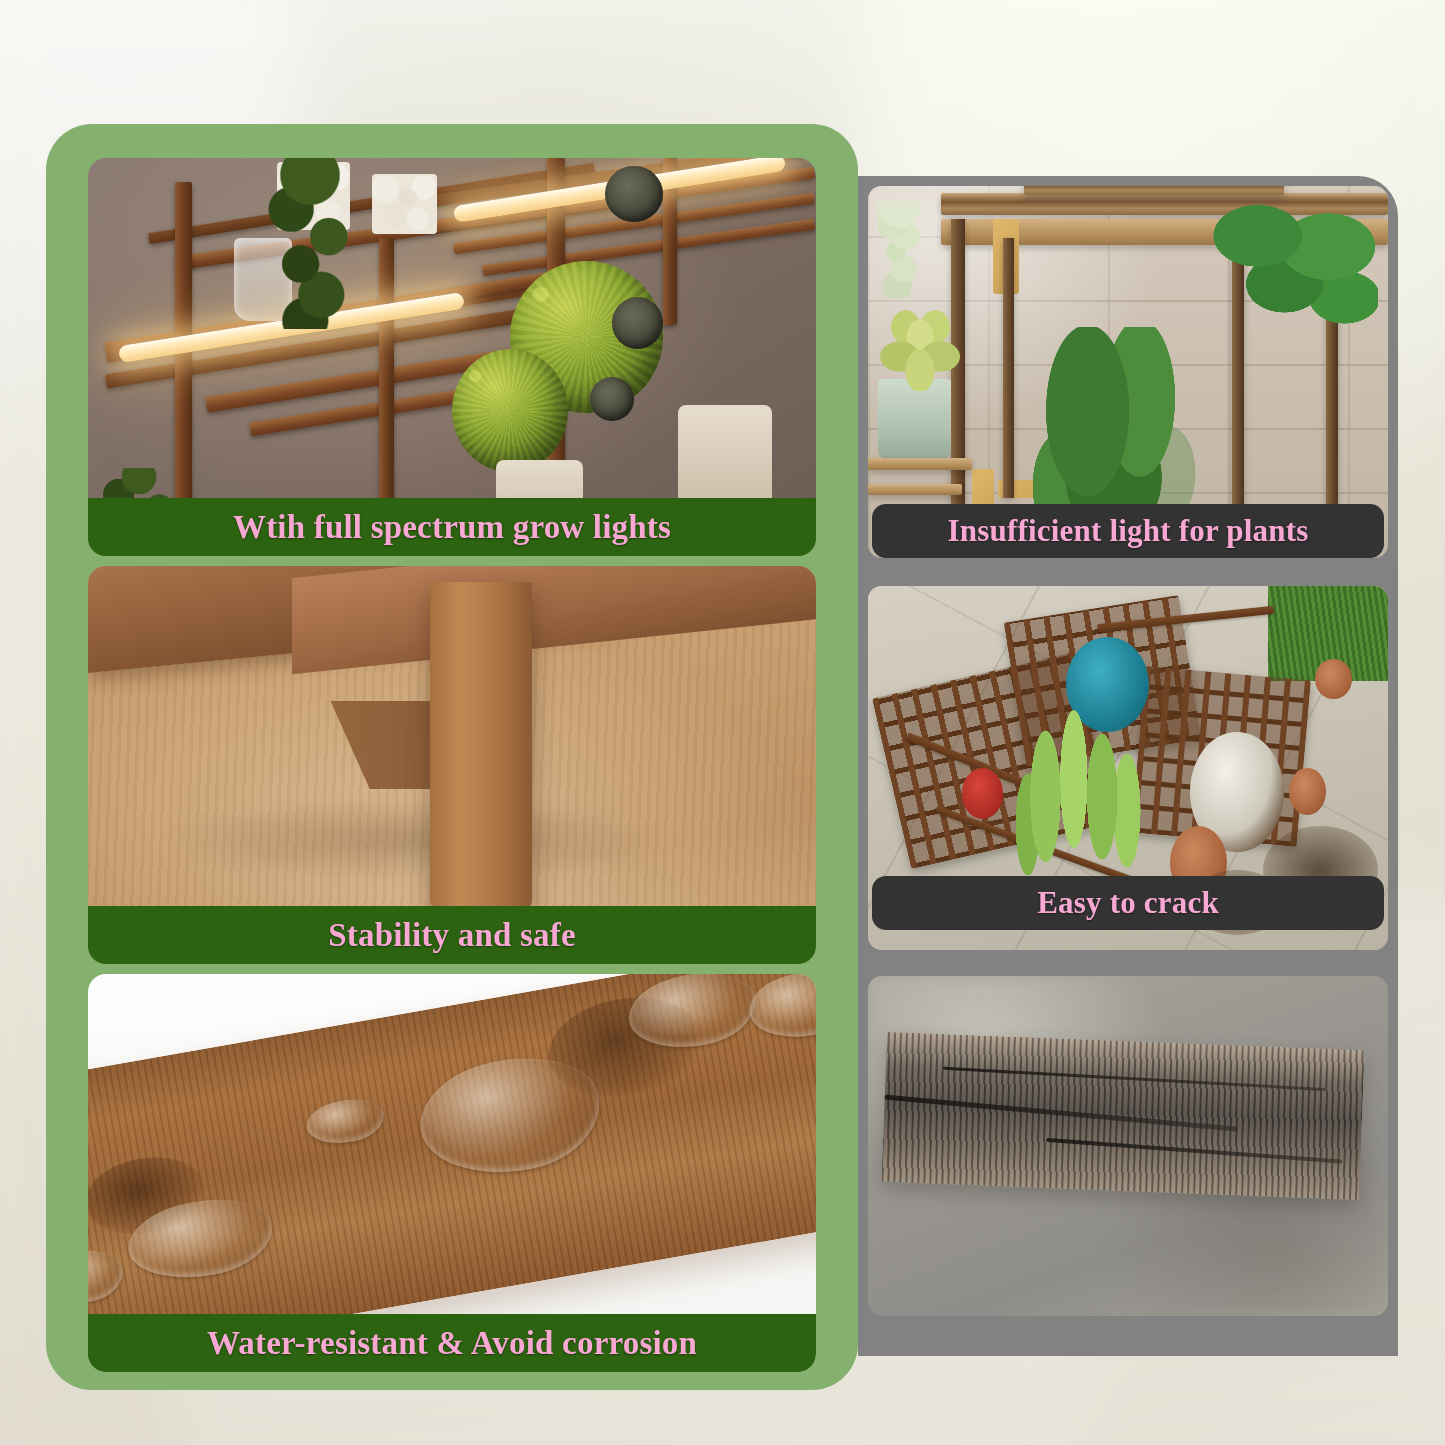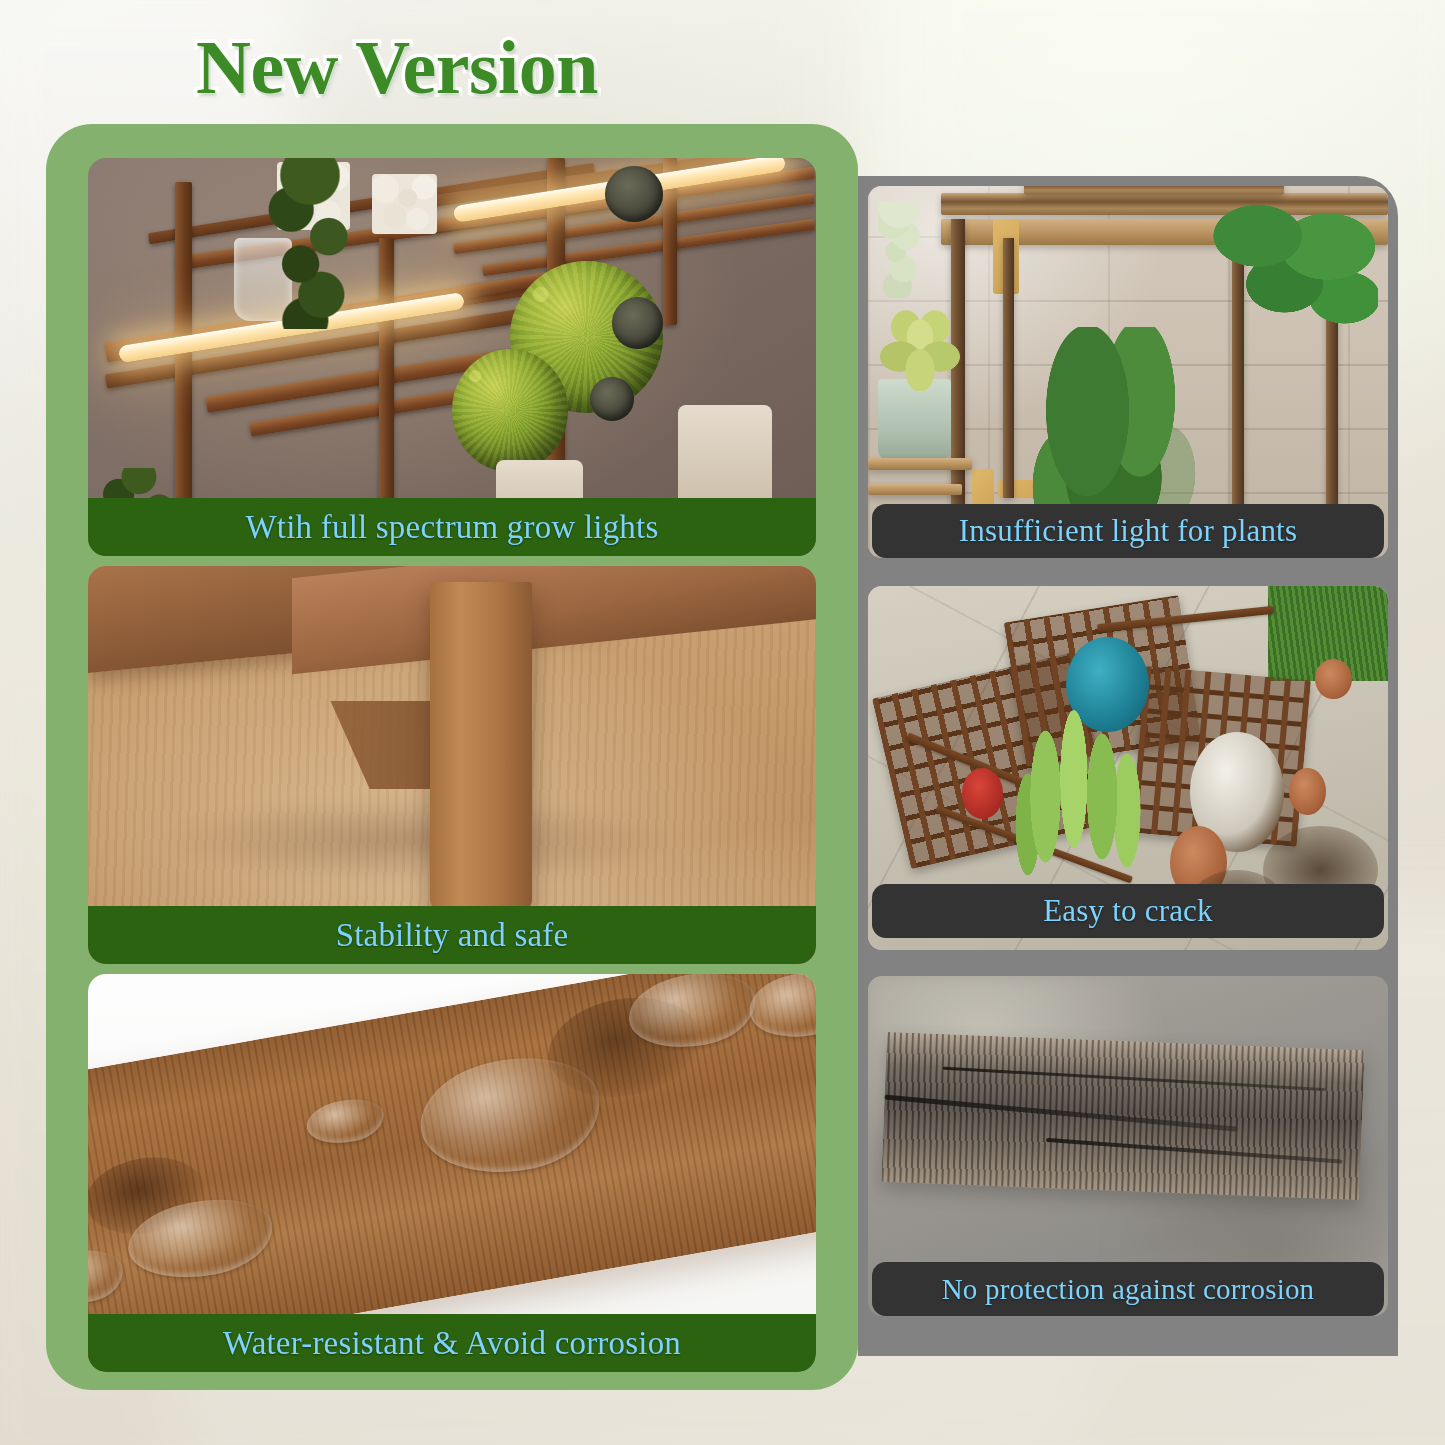--- a/index.html
+++ b/index.html
@@ -93,42 +93,42 @@
     overflow: hidden;
     border-radius: 18px;
   }
   .card .photo { position: absolute; inset: 0; overflow: hidden; }
 
   .caption {
     position: absolute;
     left: 0; right: 0; bottom: 0;
     height: 58px;
     display: flex; align-items: center; justify-content: center;
-    color: #7dd3fc;
-    font-weight: 400;
+    color: #f9a8d4;
+    font-weight: 700;
     font-size: 31px;
     letter-spacing: .2px;
     text-shadow: 0 1px 2px rgba(0,0,0,.45);
     white-space: nowrap;
   }
   .cap-green { background: #2c6310; border-radius: 0 0 16px 16px; }
   .cap-dark  { background: #333333; border-radius: 14px; }
 
   
   .card-l1 { left: 88px;  top: 158px;  width: 728px; height: 398px; }
   .card-l2 { left: 88px;  top: 566px;  width: 728px; height: 398px; padding-left: 48px; }
   .card-l3 { left: 88px;  top: 974px;  width: 728px; height: 398px; }
 
   
   .card-r1 { left: 868px; top: 186px;  width: 520px; height: 372px; border-radius: 14px; }
   .card-r2 { left: 868px; top: 586px;  width: 520px; height: 364px; border-radius: 14px; }
   .card-r3 { left: 868px; top: 976px;  width: 520px; height: 340px; border-radius: 14px; }
 
   .card-r1 .caption { bottom: 0;  height: 54px; left: 4px; right: 4px; }
-  .card-r2 .caption { bottom: 12px; height: 54px; left: 4px; right: 4px; }
+  .card-r2 .caption { bottom: 20px; height: 54px; left: 4px; right: 4px; }
   .card-r3 .caption { bottom: 0;  height: 54px; left: 4px; right: 4px; font-size: 29px; }
 
   .card-l1 .caption { font-size: 33px; }
   .card-l2 .caption { font-size: 33px; }
   .card-l3 .caption { font-size: 33px; }
 
   
   .p-grow { background: linear-gradient(150deg,#8c7b72 0%, #7d6c63 45%, #6d5c54 100%); }
   .p-grow .wall {
     position:absolute; inset:0;
@@ -434,21 +434,20 @@
   <i class="bg-b3"></i>
   <i class="bg-b4"></i>
   <i class="bg-b5"></i>
   <i class="bg-b6"></i>
 </div>
 
 <div class="frame-new"></div>
 <div class="frame-old"></div>
 
 <div class="headings">
-  <div class="title title-new">New Version</div>
 </div>
 
 <div class="card card-l1">
   <div class="photo p-grow">
     <div class="wall"></div>
 
     <div class="beam dark" style="left:8%; top:10%; width:62%; height:11px; transform:rotate(-9deg);"></div>
     <div class="beam" style="left:12%; top:17%; width:60%; height:14px; transform:rotate(-8deg);"></div>
     <div class="beam dark" style="left:44%; top:3%;  width:56%; height:12px; transform:rotate(-8deg);"></div>
     <div class="beam" style="left:46%; top:9%;  width:54%; height:12px; transform:rotate(-8deg);"></div>
@@ -577,14 +576,13 @@
 
 <div class="card card-r3">
   <div class="photo p-rot">
     <div class="blurbg"></div>
     <div class="rotplank">
       <div class="rotcrack" style="left:0%;  top:48%; width:74%; height:5px; transform:rotate(3deg);"></div>
       <div class="rotcrack" style="left:34%; top:70%; width:62%; height:4px; transform:rotate(2deg);"></div>
       <div class="rotcrack" style="left:12%; top:24%; width:80%; height:3px; transform:rotate(1deg);"></div>
     </div>
   </div>
-  <div class="caption cap-dark">No protection against corrosion</div>
 </div>
 
 </body></html>

